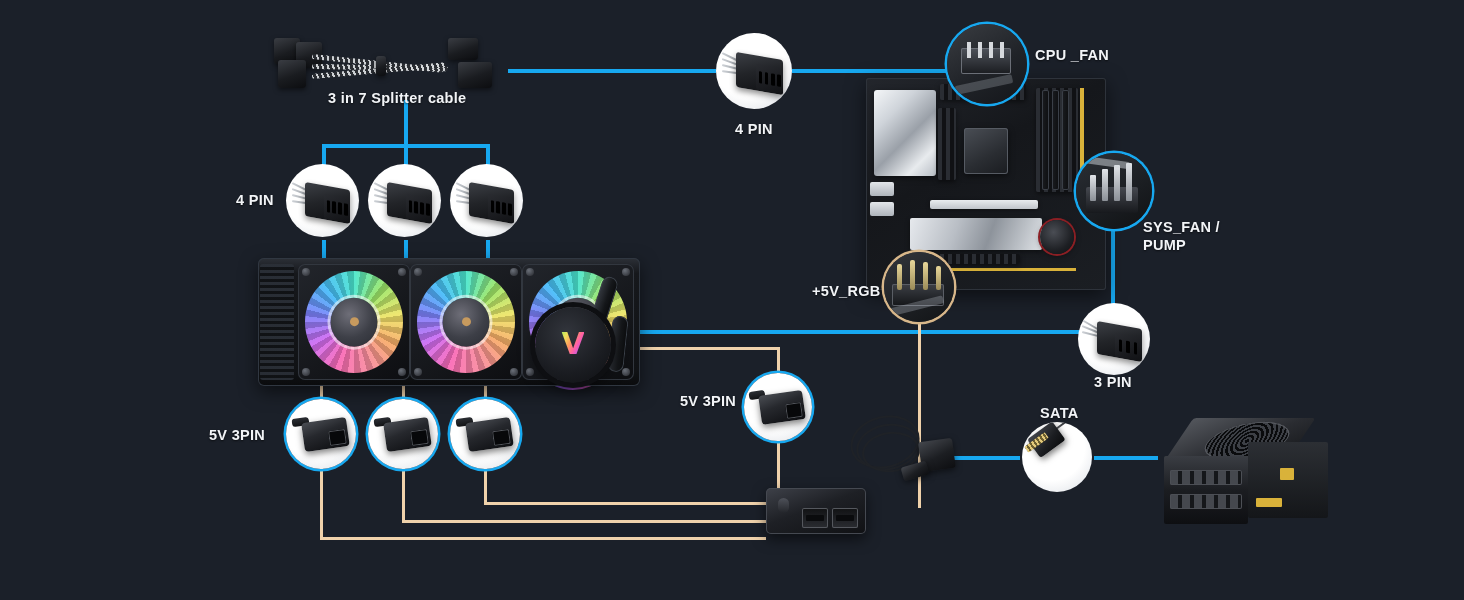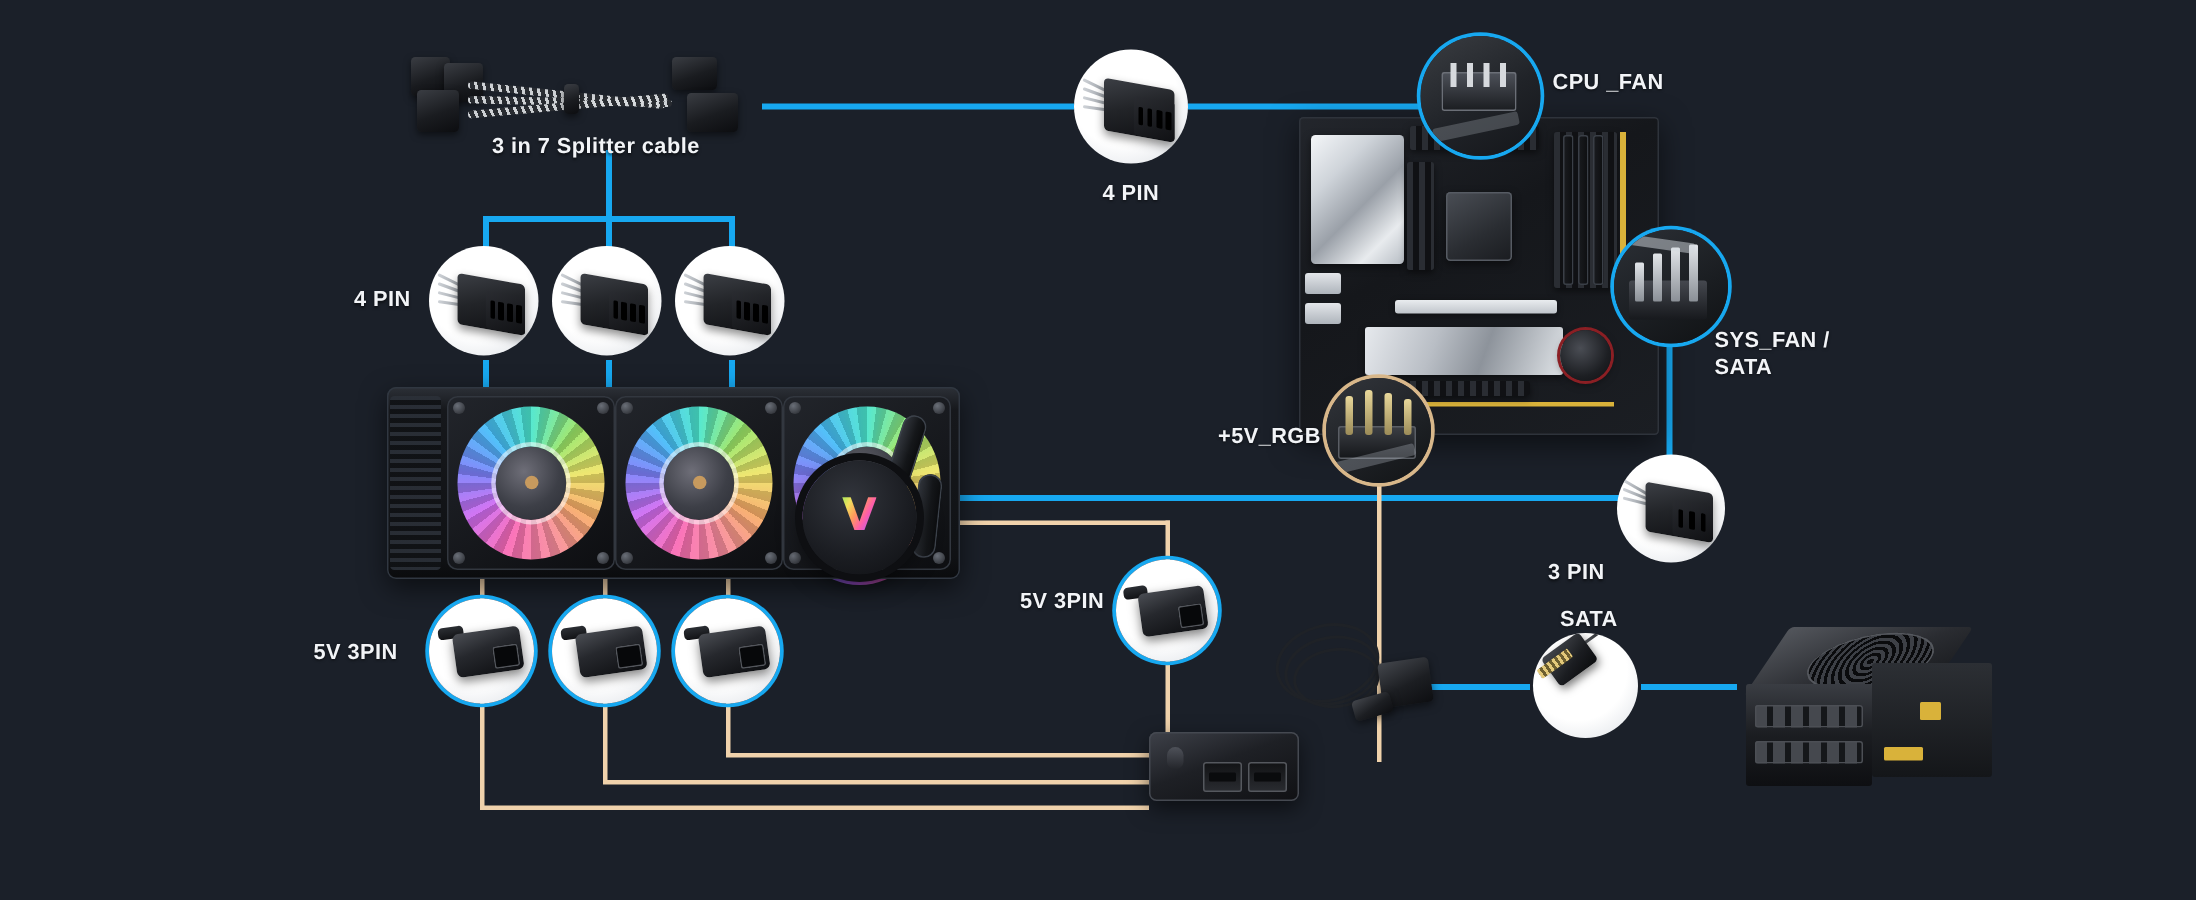--- a/index.html
+++ b/index.html
@@ -471,38 +471,38 @@
     <div class="mbzoom" style="background:linear-gradient(150deg,#2c3036,#1a1d21 60%,#101214);">
       <div style="position:absolute;left:10px;top:34px;width:52px;height:26px;background:linear-gradient(180deg,#45484f,#17191d);border-radius:2px;"></div>
       <div style="position:absolute;left:14px;top:22px;width:6px;height:26px;background:linear-gradient(180deg,#e2e5e9,#8b9097);border-radius:1px;"></div>
       <div style="position:absolute;left:26px;top:16px;width:6px;height:32px;background:linear-gradient(180deg,#e2e5e9,#8b9097);border-radius:1px;"></div>
       <div style="position:absolute;left:38px;top:12px;width:6px;height:36px;background:linear-gradient(180deg,#e2e5e9,#8b9097);border-radius:1px;"></div>
       <div style="position:absolute;left:50px;top:10px;width:6px;height:38px;background:linear-gradient(180deg,#e2e5e9,#8b9097);border-radius:1px;"></div>
       <div style="position:absolute;left:6px;top:6px;width:48px;height:7px;background:rgba(210,215,222,.5);transform:rotate(8deg);border-radius:2px;"></div>
     </div>
   </div>
   <div class="lbl" style="left:1143px;top:218px;">SYS_FAN /
-SATA</div>
+PUMP</div>
 
   <div class="bub" style="left:1078px;top:303px;width:72px;height:72px;">
     <div class="c4" style="inset:0;">
       <div class="wires" style="left:6%;top:20%;width:30%;height:30%;">
           <b style="top:2px;transform:rotate(30deg);"></b>
           <b style="top:8px;transform:rotate(22deg);"></b>
           <b style="top:14px;transform:rotate(14deg);"></b>
         </div>
       <div class="body"></div>
       <div class="face">
           <i></i>
           <i></i>
           <i></i>
         </div>
     </div>
   </div>
-  <div class="lbl" style="left:1032px;top:373px;">3 PIN</div>
+  <div class="lbl" style="left:1094px;top:373px;">3 PIN</div>
 
   <div class="bub ring-tan dark" style="left:884px;top:252px;width:70px;height:70px;">
     <div class="mbzoom" style="background:linear-gradient(150deg,#33363c,#1d2024 60%,#121416);">
       <div style="position:absolute;left:8px;top:32px;width:52px;height:22px;background:linear-gradient(180deg,#3c3f45,#141619);border-radius:2px;box-shadow:inset 0 0 0 1px #5a5e65;"></div>
       <div style="position:absolute;left:13px;top:12px;width:5px;height:26px;background:linear-gradient(180deg,#e8d79a,#9b8b58);border-radius:2px;"></div>
       <div style="position:absolute;left:26px;top:8px;width:5px;height:30px;background:linear-gradient(180deg,#e8d79a,#9b8b58);border-radius:2px;"></div>
       <div style="position:absolute;left:39px;top:10px;width:5px;height:28px;background:linear-gradient(180deg,#e8d79a,#9b8b58);border-radius:2px;"></div>
       <div style="position:absolute;left:52px;top:14px;width:5px;height:24px;background:linear-gradient(180deg,#e8d79a,#9b8b58);border-radius:2px;"></div>
       <div style="position:absolute;left:4px;top:50px;width:56px;height:8px;background:rgba(190,196,204,.3);transform:rotate(-14deg);border-radius:2px;"></div>
     </div>

